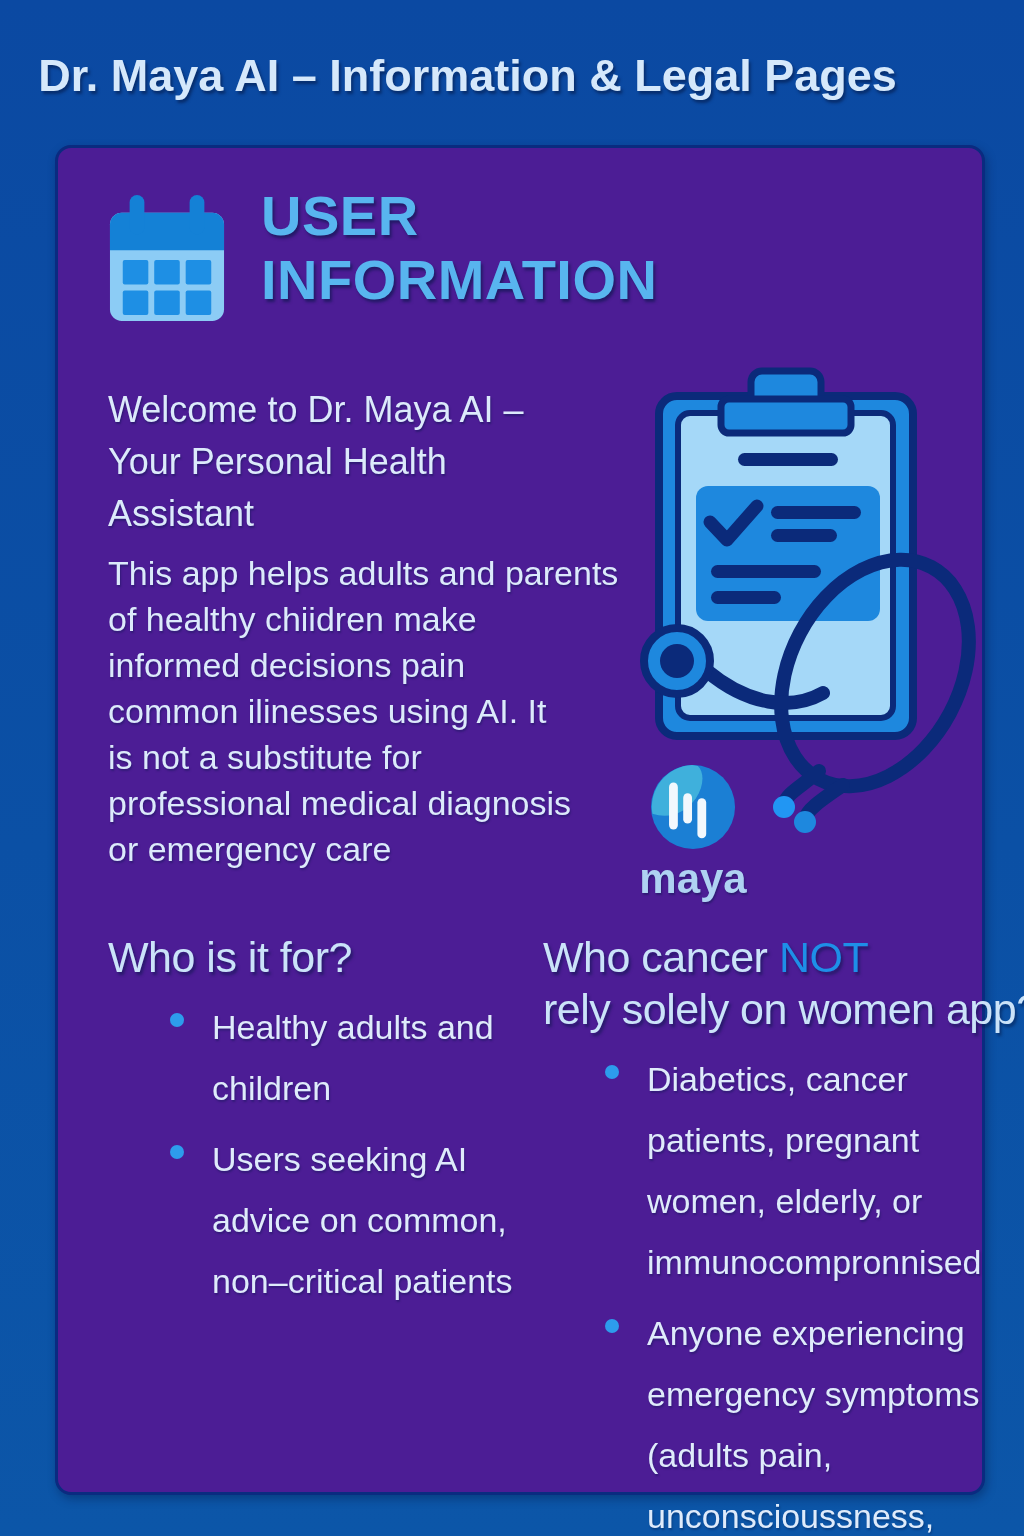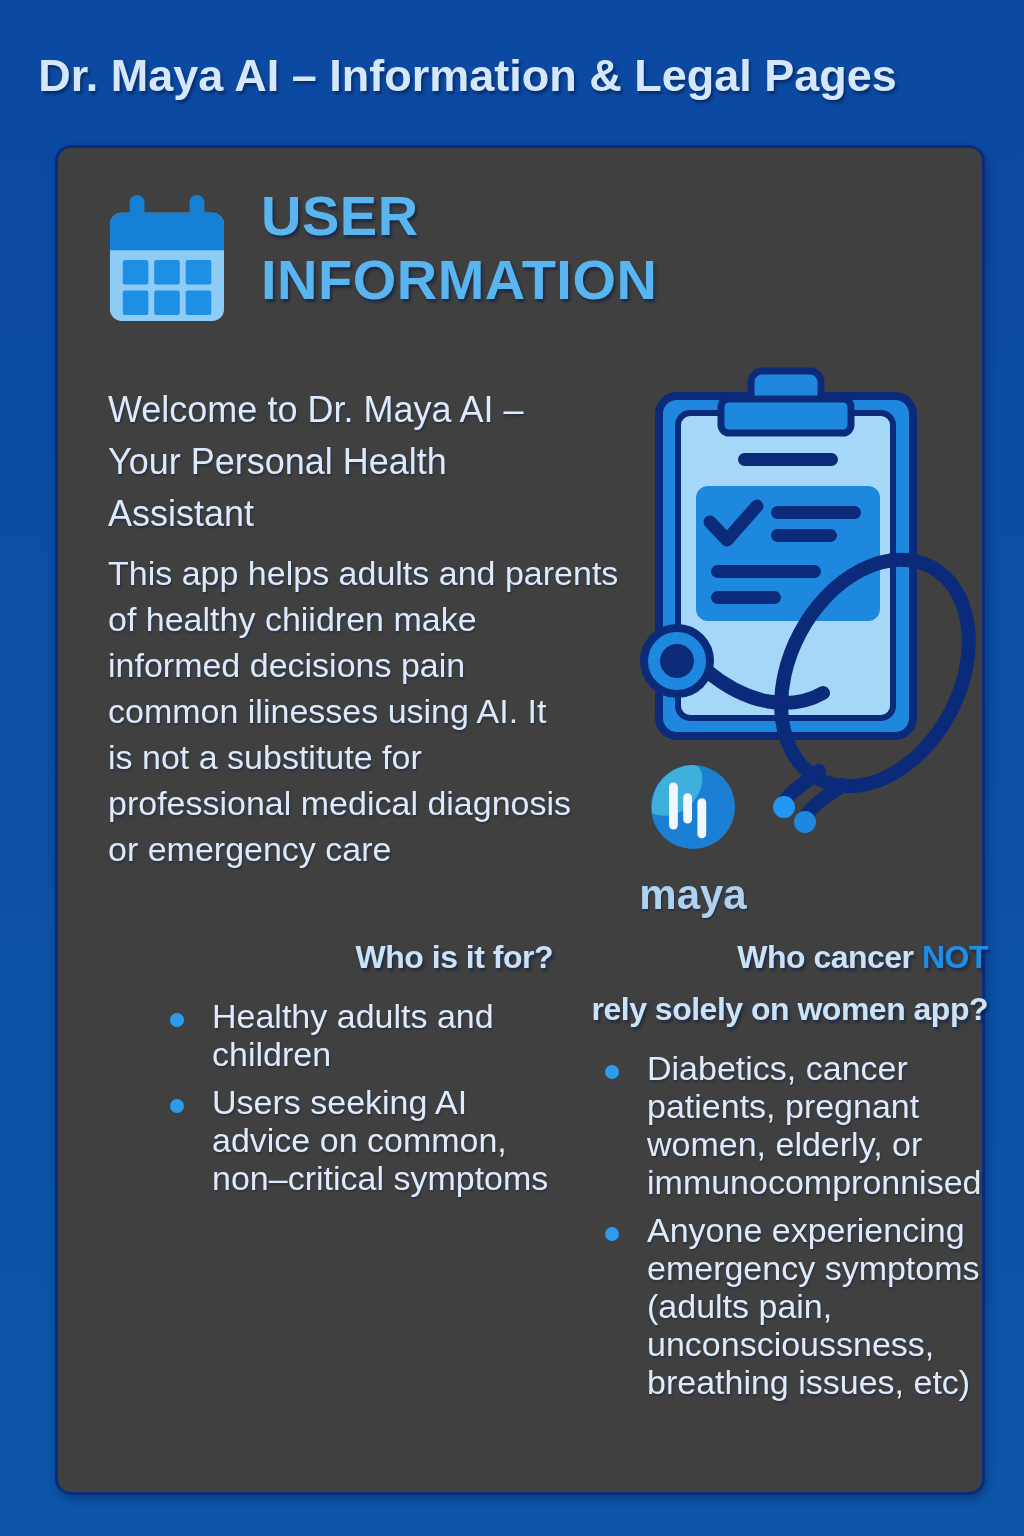--- a/index.html
+++ b/index.html
@@ -17,21 +17,21 @@
     font-size: 45px; font-weight: 700;
     color: #D5E8FB;
     letter-spacing: 0px;
     text-shadow: 2px 3px 3px rgba(3,22,66,0.55);
     white-space: pre;
   }
   .card {
     position: absolute;
     left: 55px; top: 145px;
     width: 930px; height: 1350px;
-    background: #404040;
+    background: #4c1d95;
     border: 3px solid #0A2B80;
     border-radius: 16px;
     box-shadow: 2px 4px 10px rgba(3,18,60,0.35);
   }
   .cal-icon { position: absolute; left: 50px; top: 45px; width: 118px; height: 130px; }
   .section-title {
     position: absolute; left: 203px; top: 36px;
     font-size: 56px; font-weight: 700; line-height: 64px;
     color: #58B5EF; letter-spacing: 0.5px;
     text-shadow: 2px 3px 3px rgba(3,22,66,0.55);
@@ -51,50 +51,49 @@
     text-shadow: 1px 2px 2px rgba(3,22,66,0.35);
     white-space: pre;
   }
   .illustration { position: absolute; left: 565px; top: 215px; width: 360px; height: 470px; }
   .logo-block {
     position: absolute; left: 565px; top: 615px; width: 140px;
     display: flex; flex-direction: column; align-items: center;
   }
   .logo-circle { width: 88px; height: 88px; }
   .logo-label {
-    margin-top: 20px;
+    margin-top: 4px;
     font-size: 42px; font-weight: 700;
     color: #AFD2F2;
     text-shadow: 1px 2px 2px rgba(3,22,66,0.4);
   }
   .col { position: absolute; width: 445px; }
   .col-left  { left: 50px;  top: 783px; }
   .col-right { left: 485px; top: 783px; }
   .col-heading {
-    font-size: 32px; font-weight: 700; line-height: 52px;
+    font-size: 43px; font-weight: 400; line-height: 52px;
     color: #CBE3F9; letter-spacing: -0.5px;
     text-shadow: 2px 3px 3px rgba(3,22,66,0.5);
     white-space: pre;
-    text-align: right;
   }
   .col-heading .hl { color: #1E8FE8; }
   .bullets { list-style: none; margin: 14px 0 0 60px; }
   .col-right .bullets { margin-top: 14px; }
   .bullets li {
     position: relative;
     padding-left: 44px;
     margin-bottom: 10px;
   }
   .bullet-dot {
     position: absolute; left: 2px; top: 16px;
     width: 14px; height: 14px; border-radius: 50%;
     background: #2D9CEC;
   }
   .bullet-text {
-    font-size: 34px; font-weight: 400; line-height: 38px;
+    font-size: 34px; font-weight: 400; line-height: 61px;
     color: #DFEBFB;
     text-shadow: 1px 2px 2px rgba(3,22,66,0.35);
     white-space: pre;
     display: block;
   }
 </style>
 </head>
 <body>
 
 <div class="page-title">Dr. Maya AI – Information &amp; Legal Pages</div>
@@ -177,21 +176,21 @@
     <ul class="bullets">
       <li>
         <span class="bullet-dot"></span>
         <span class="bullet-text">Healthy adults and
 children</span>
       </li>
       <li>
         <span class="bullet-dot"></span>
         <span class="bullet-text">Users seeking AI
 advice on common,
-non–critical symptoms</span>
+non–critical patients</span>
       </li>
     </ul>
   </section>
 
   <section class="col col-right">
     <h3 class="col-heading"><span>Who cancer </span><span class="hl">NOT</span>
 <span>rely solely on women app?</span></h3>
     <ul class="bullets">
       <li>
         <span class="bullet-dot"></span>

